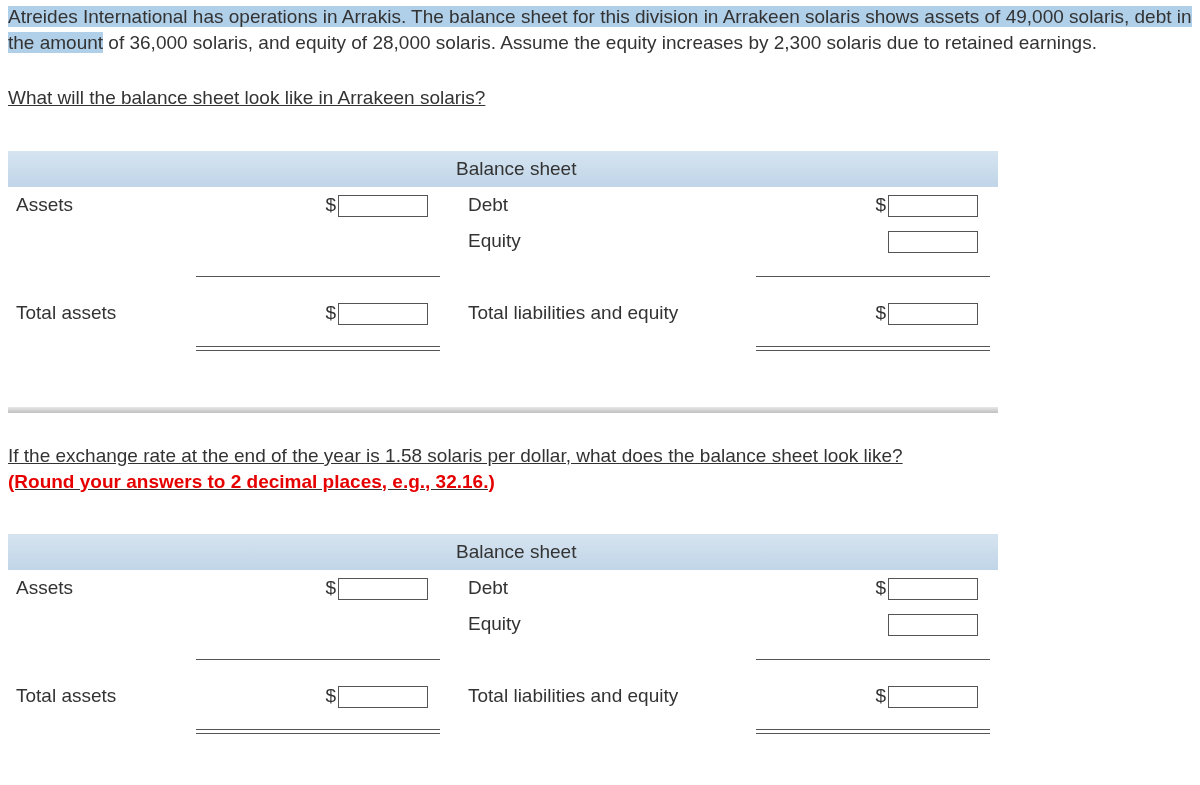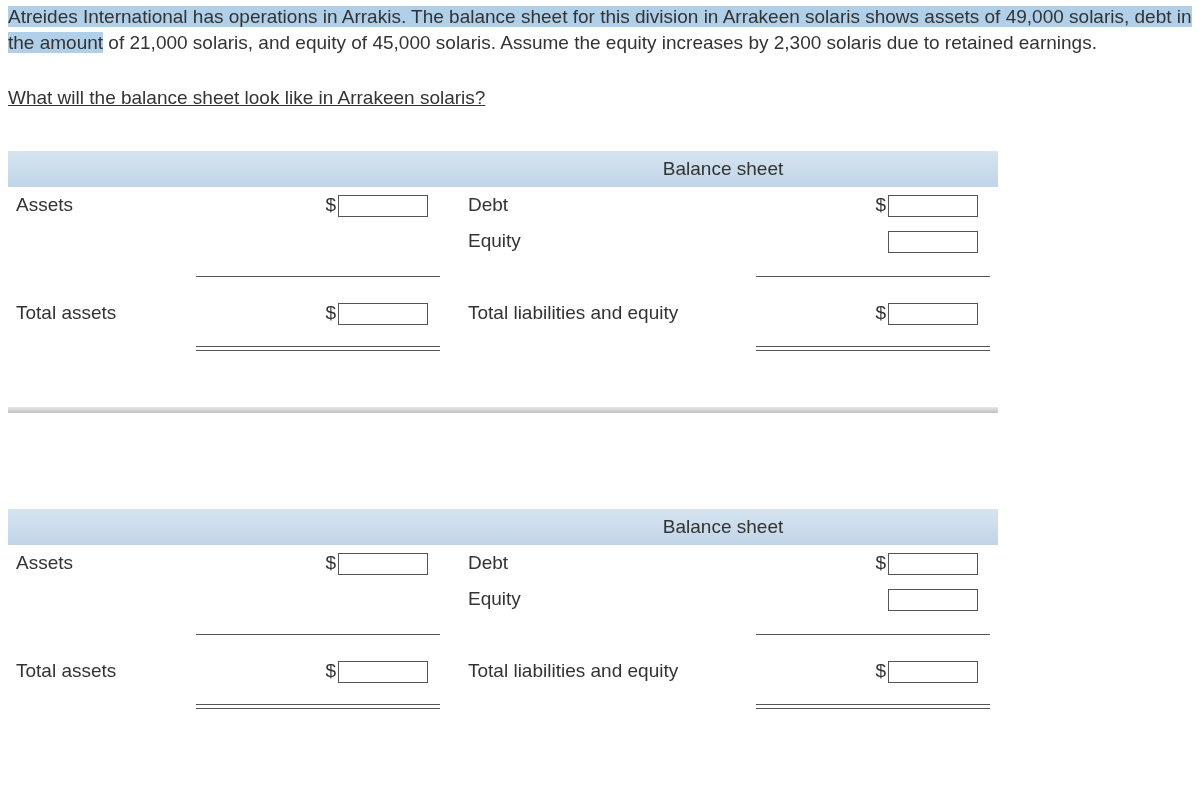--- a/index.html
+++ b/index.html
@@ -34,21 +34,21 @@
     padding: 3px 8px;
     vertical-align: middle;
     height: 30px;
   }
   .header-row td {
     background: linear-gradient(to bottom, #d6e4f0 0%, #c0d5e8 100%);
     height: 24px;
     padding: 2px 8px;
   }
   .header-center {
-    text-align: center;
+    text-align: left;
   }
   input.amount {
     width: 90px;
     height: 22px;
     border: 1px solid #555;
     font-size: 16px;
     padding: 1px 3px;
     box-sizing: border-box;
   }
   .currency-cell {
@@ -64,21 +64,21 @@
     height: 6px;
     background: linear-gradient(to bottom, #e8e8e8 0%, #c0c0c0 100%);
     margin-top: 40px;
     width: 990px;
   }
 </style>
 </head>
 <body>
 
 <div class="question-text">
-  <span class="selected">Atreides International has operations in Arrakis. The balance sheet for this division in Arrakeen solaris shows assets of 49,000 solaris, debt in the amount</span><span> of 21,000 solaris, and equity of 45,000 solaris. Assume the equity increases by 2,300 solaris due to retained earnings.</span>
+  <span class="selected">Atreides International has operations in Arrakis. The balance sheet for this division in Arrakeen solaris shows assets of 49,000 solaris, debt in the amount</span><span> of 36,000 solaris, and equity of 28,000 solaris. Assume the equity increases by 2,300 solaris due to retained earnings.</span>
 </div>
 
 <div class="prompt">What will the balance sheet look like in Arrakeen solaris?</div>
 
 <table class="balance">
   <colgroup>
     <col style="width:180px">
     <col style="width:150px">
     <col style="width:110px">
     <col style="width:300px">
@@ -135,21 +135,22 @@
           <div style="border-top:1px solid #555;height:3px"></div>
           <div style="border-top:1px solid #555;height:1px"></div>
         </td>
   </tr>
 </tbody>
   </table>
 
 <div class="bottom-gradient"></div>
 
 <div class="prompt">
-  <br>
+  <span>If the exchange rate at the end of the year is 1.58 solaris per dollar, what does the balance sheet look like? </span><br>
+  <span class="red-bold">(Round your answers to 2 decimal places, e.g., 32.16.)</span>
 </div>
 
 <table class="balance">
   <colgroup>
     <col style="width:180px">
     <col style="width:150px">
     <col style="width:110px">
     <col style="width:300px">
     <col style="width:140px">
     <col style="width:110px">

